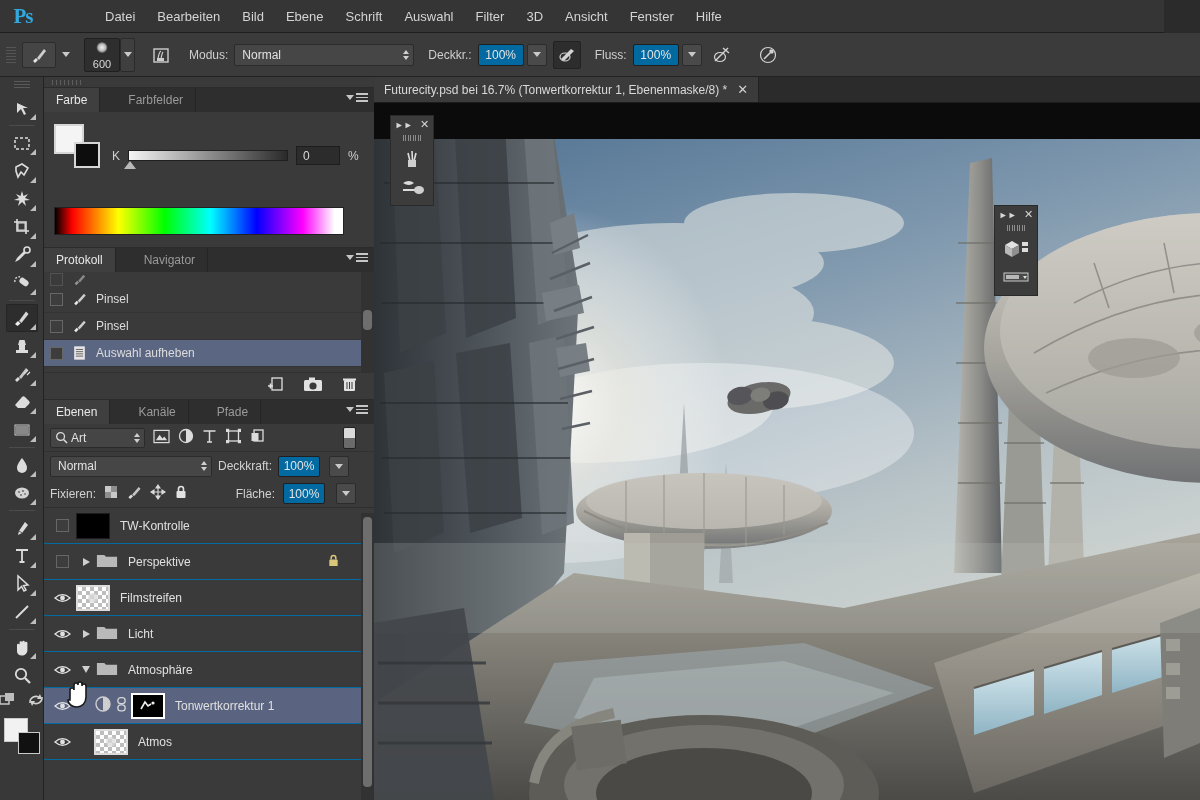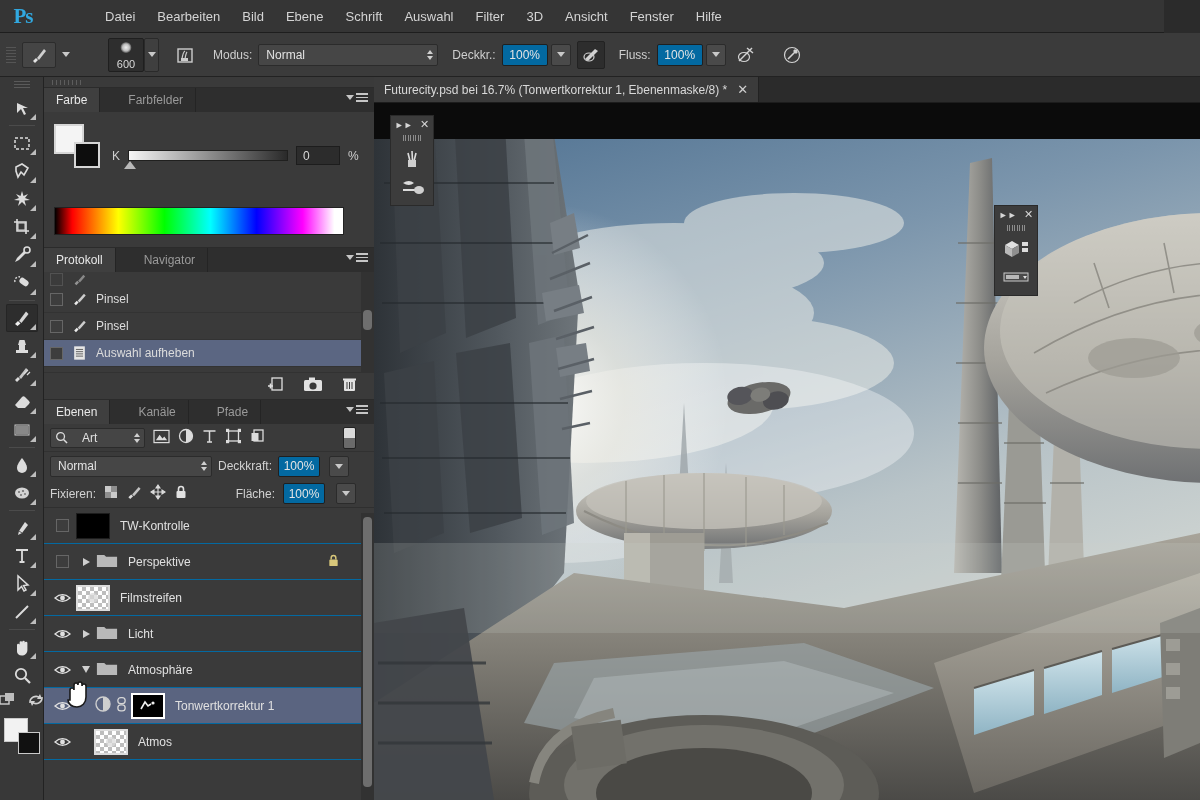--- a/index.html
+++ b/index.html
@@ -36,21 +36,21 @@
   .ob-grip { width:10px; height:30px; display:flex; flex-direction:column;
     justify-content:center; gap:2px; }
   .ob-grip i { display:block; height:1px; background:#555; }
   .tool-preview {
     width:34px; height:26px; background:#454545; border:1px solid #2c2c2c;
     border-radius:2px; display:flex; align-items:center; justify-content:center;
   }
   .small-caret { width:0;height:0;border-left:4px solid transparent;border-right:4px solid transparent;border-top:5px solid #c9c9c9; }
   .brush-size-box {
     width:36px; height:34px; background:#2e2e2e; border:1px solid #1f1f1f; border-radius:2px;
-    position:relative; display:flex; align-items:flex-end; justify-content:center;margin-left:24px;
+    position:relative; display:flex; align-items:flex-end; justify-content:center;
   }
   .brush-dot {
     position:absolute; top:3px; left:50%; transform:translateX(-50%);
     width:11px; height:11px; border-radius:50%;
     background:radial-gradient(circle,#efefef 0%,#bbb 45%,rgba(60,60,60,0) 78%);
   }
   .brush-size-num { font-size:11px; color:#d8d8d8; margin-bottom:1px; }
   .dd-btn {
     width:15px; height:34px; background:#3f3f3f; border:1px solid #2a2a2a;
     display:flex; align-items:center; justify-content:center; border-radius:2px;
@@ -140,21 +140,21 @@
   .hist-list { background:#3a3a3a; height:100px; overflow:hidden; position:relative; }
   .hist-row { height:27px; display:flex; align-items:center; border-bottom:1px solid #333; padding-left:6px; gap:8px;}
   .hist-row.selected { background:#5b6682; }
   .hist-chk { width:13px; height:13px; border:1px solid #666; background:#3d3d3d; }
   .hist-label { font-size:12px; color:#dcdcdc; }
   .hist-footer { height:27px; background:#3a3a3a; display:flex; align-items:center; justify-content:flex-end; gap:18px; padding-right:16px; border-top:1px solid #323232;}
 
   
   .filter-row { height:28px; display:flex; align-items:center; gap:8px; padding:0 6px; border-bottom:1px solid #313131;}
   .filter-select{ width:95px; height:20px; background:#454545;border:1px solid #2b2b2b;border-radius:2px;
-     display:flex;align-items:center;gap:14px;padding:0 4px; }
+     display:flex;align-items:center;gap:3px;padding:0 4px; }
   .blend-row { height:28px; display:flex; align-items:center; gap:6px; padding:0 6px; }
   .fix-row { height:28px; display:flex; align-items:center; gap:8px; padding:0 6px; border-bottom:1px solid #2f2f2f;}
   .layer-row {
     height:36px; display:flex; align-items:center; border-bottom:1px solid #0369a1;
     padding-left:4px; gap:0; position:relative;
   }
   .layer-row.selected { background:#5a6480; }
   .eye-cell { width:28px; display:flex; align-items:center; justify-content:center; }
   .expand-cell { width:20px; display:flex; align-items:center; justify-content:center; }
   .thumb { width:34px; height:26px; border:1px solid #1d1d1d; }

